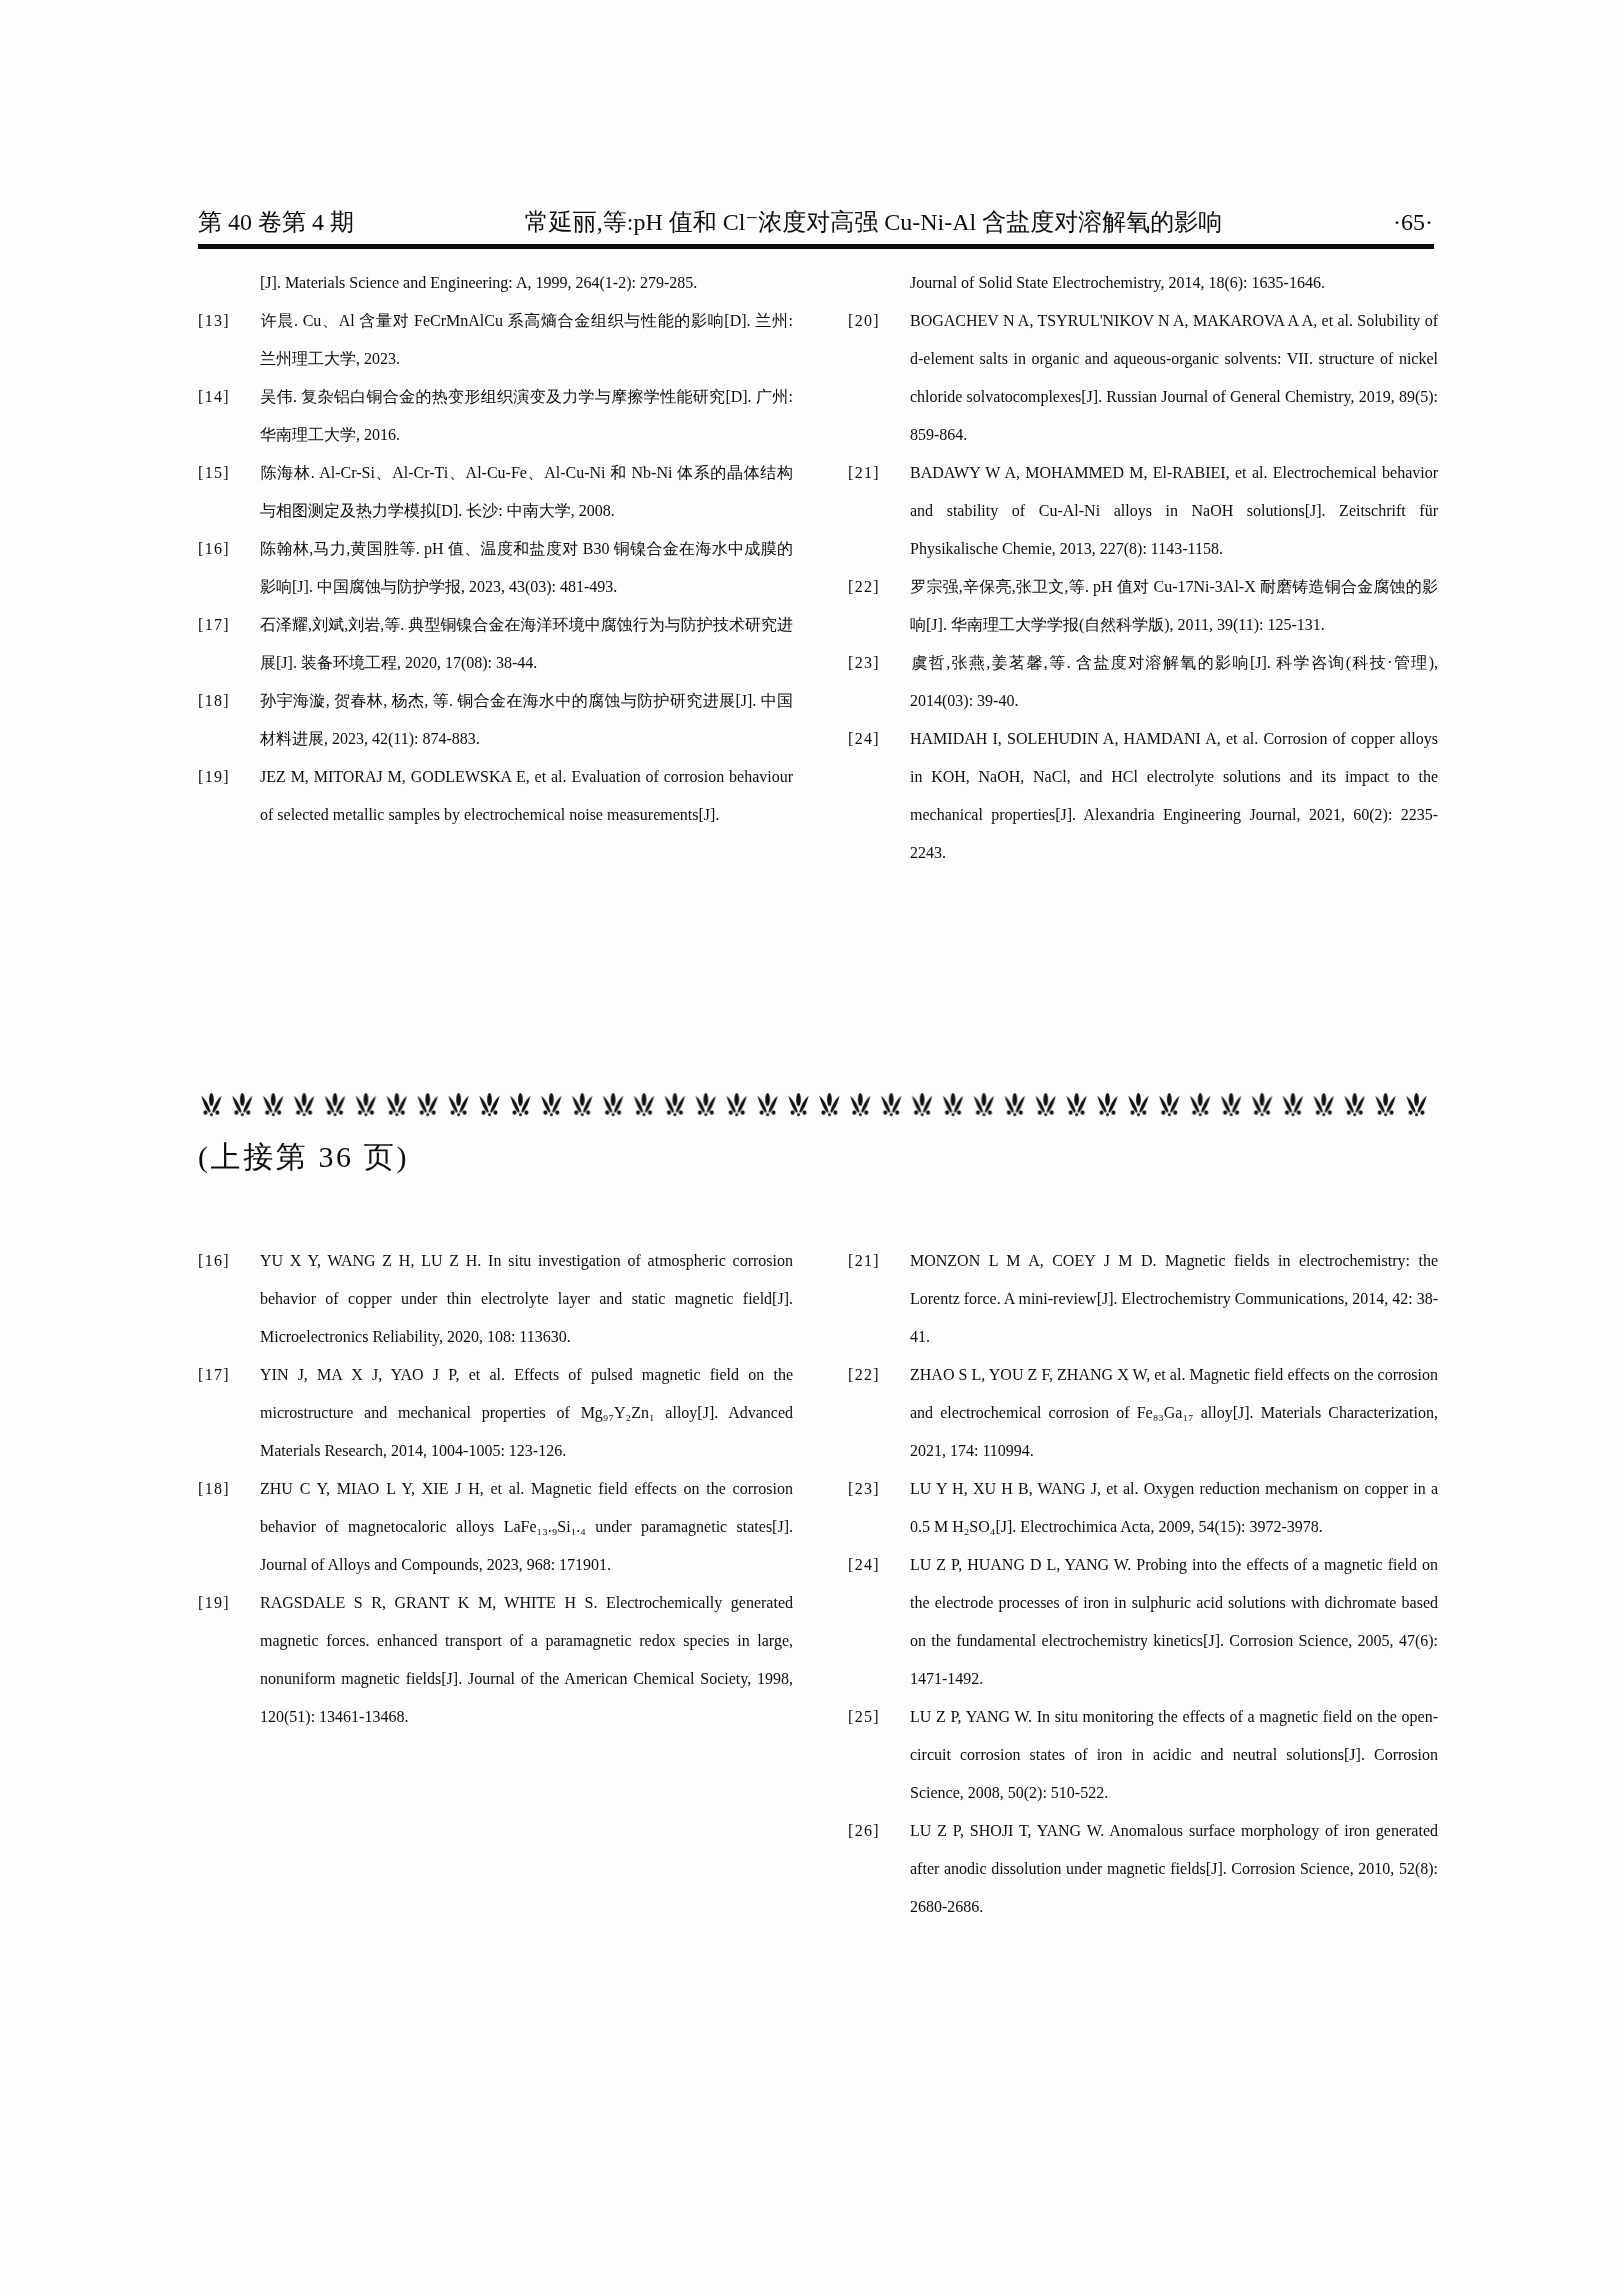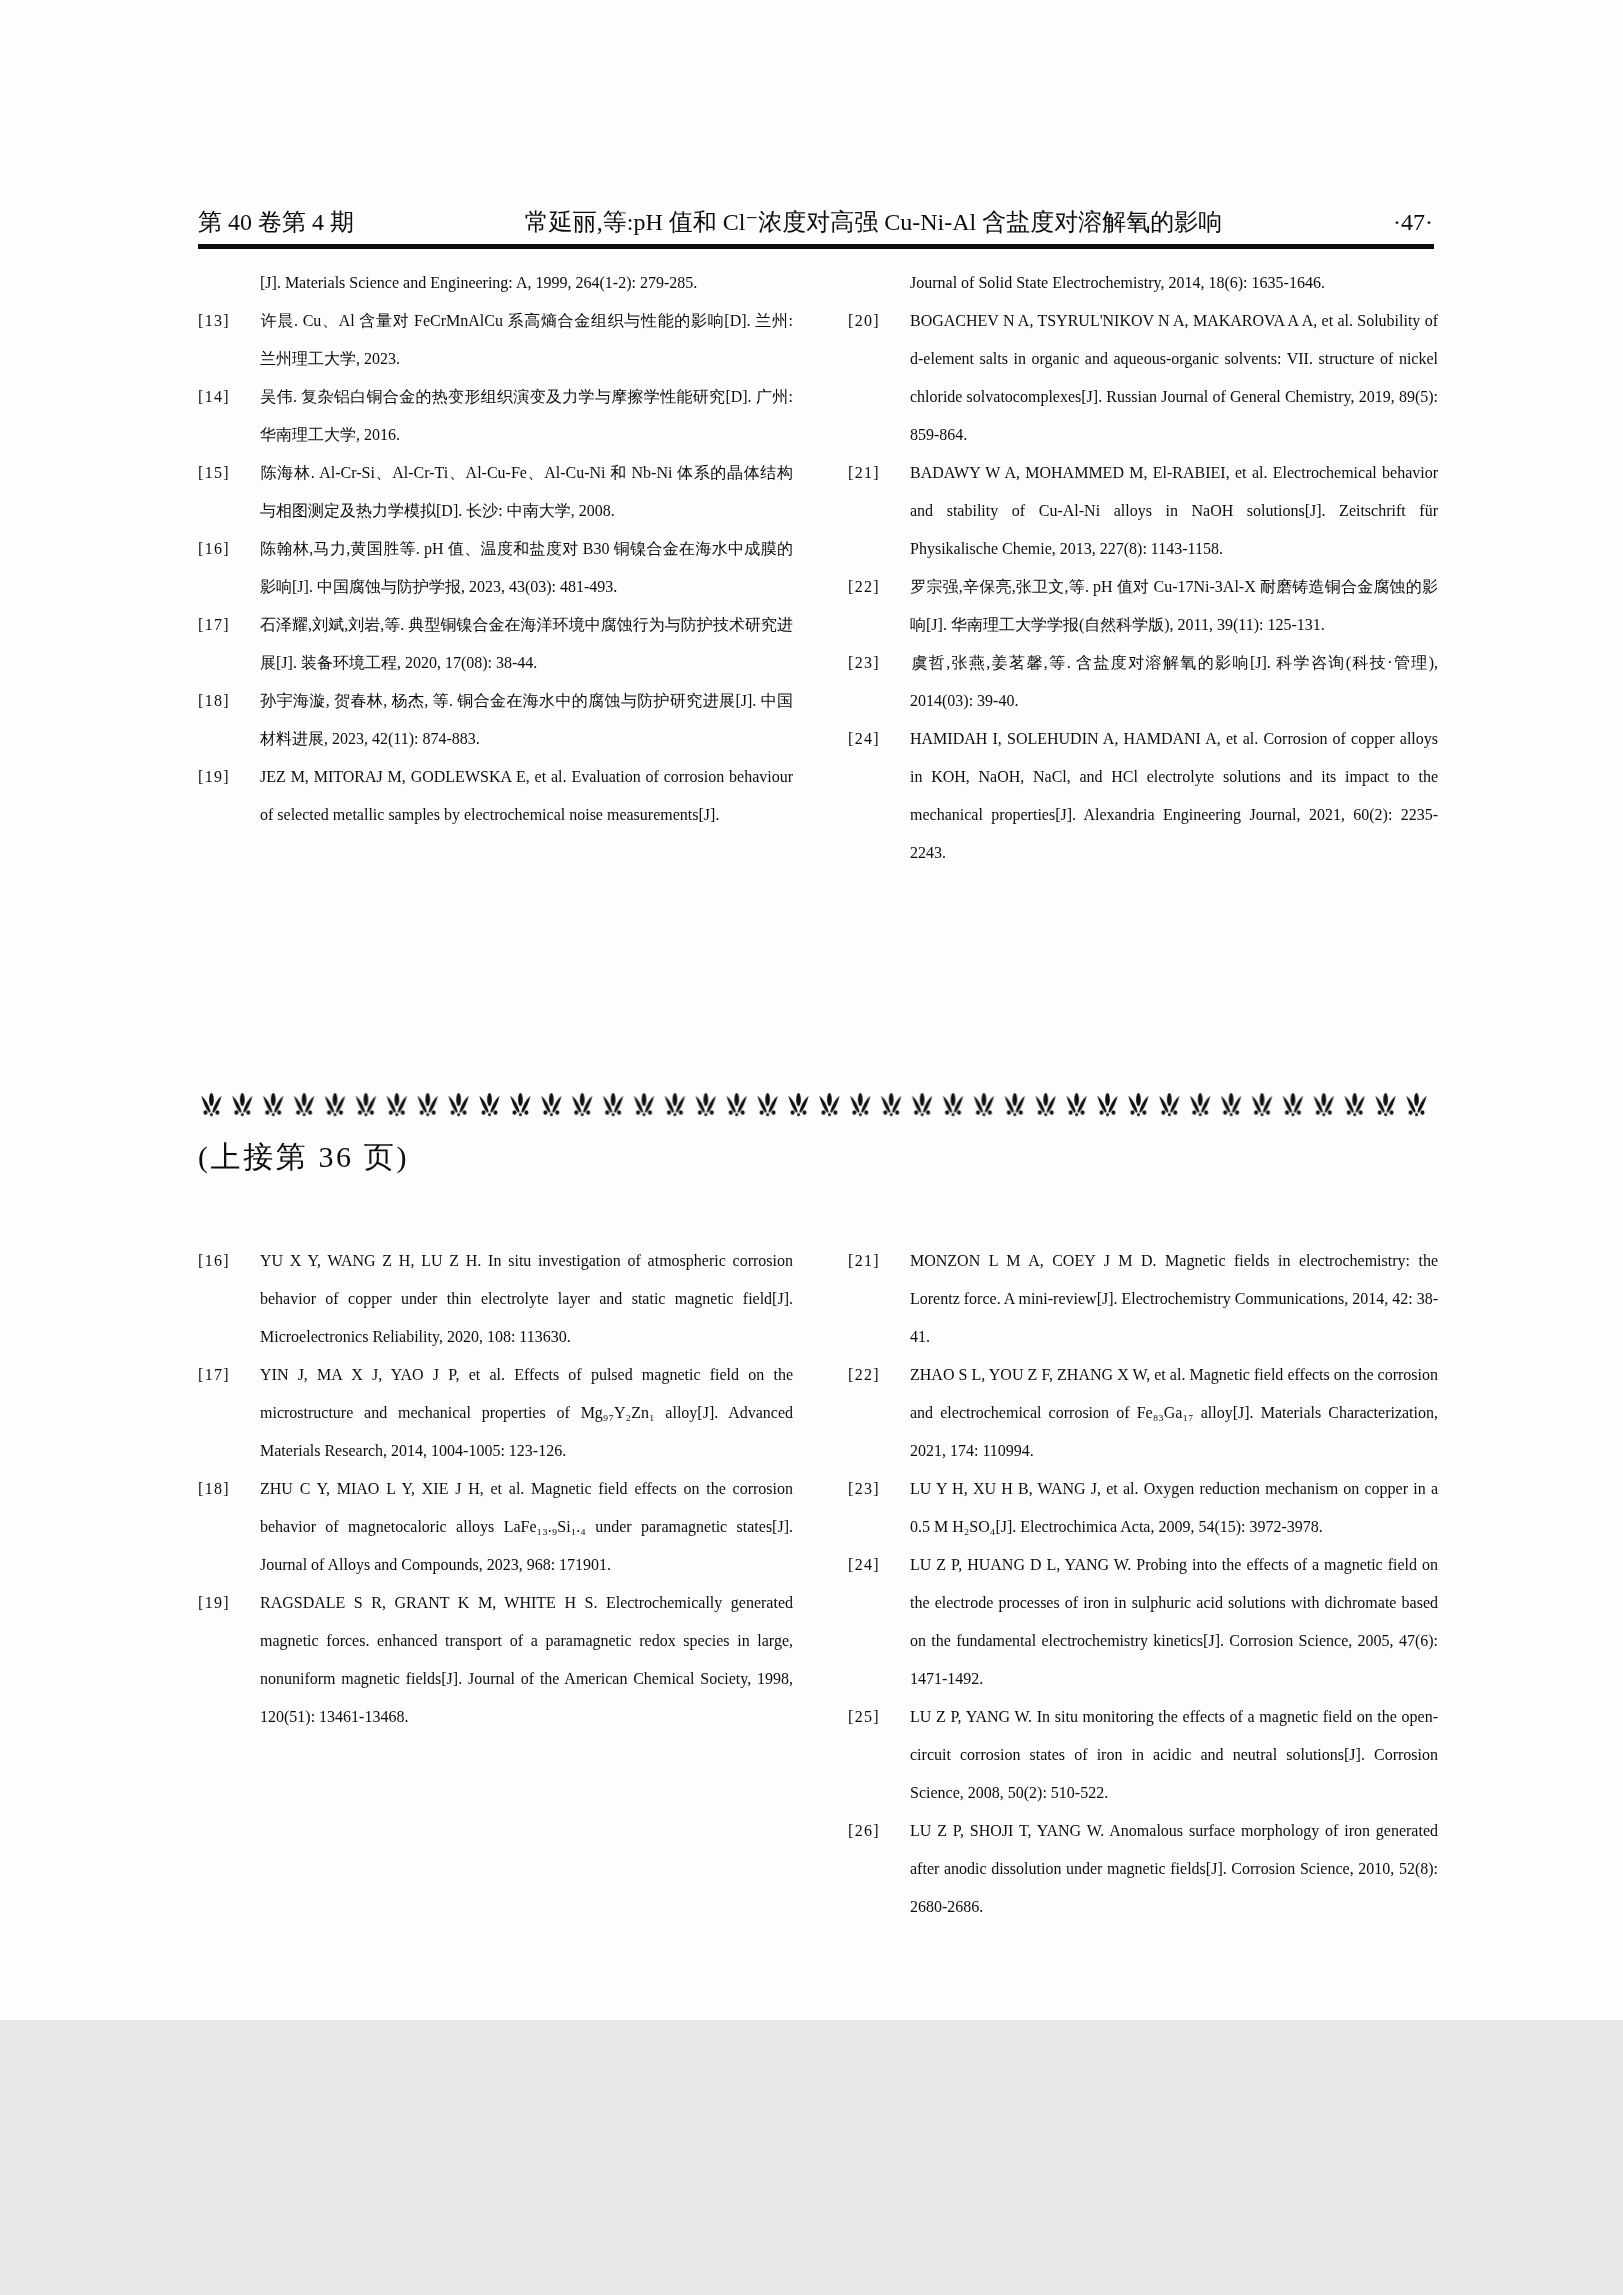--- a/index.html
+++ b/index.html
@@ -1,18 +1,18 @@
 <!DOCTYPE html>
 <html style="font-size:10.5px"><head>
 <meta charset="utf-8">
 <style>
   html,body { margin:0; padding:0; background:#e8e8e8; }
   .page {
     position:relative;
-    width:1623px; height:2020px;
+    width:1623px; height:2295px;
     background:#fdfdfb;
     color:#0c0c0c;
     font-family:"Liberation Serif","DejaVu Serif",serif;
     overflow:hidden;
   }
   
   .hdr {
     position:absolute; left:198px; top:207px; width:1235px;
     display:flex; align-items:baseline;
     font-size:24px; line-height:30px; white-space:nowrap;
@@ -45,21 +45,21 @@
   }
 </style>
 </head>
 <body>
 
 <div class="page">
 
   <div class="hdr">
     <span class="vol">第 40 卷第 4 期</span>
     <span class="title">常延丽,等:pH 值和 Cl⁻浓度对高强 Cu-Ni-Al 含盐度对溶解氧的影响</span>
-    <span class="pno">·47·</span>
+    <span class="pno">·65·</span>
   </div>
   <div class="rule"></div>
 
   <div class="col" id="sec1-left">
 
       <p class="ref cont"><span>[J]. Materials Science and Engineering: A, 1999, 264(1-2): 279-285.</span></p>
 
       <p class="ref"><span class="lab">[13]</span><span>许晨. Cu、Al 含量对 FeCrMnAlCu 系高熵合金组织与性能的影响[D]. 兰州: 兰州理工大学, 2023.</span></p>
 
       <p class="ref"><span class="lab">[14]</span><span>吴伟. 复杂铝白铜合金的热变形组织演变及力学与摩擦学性能研究[D]. 广州: 华南理工大学, 2016.</span></p>

